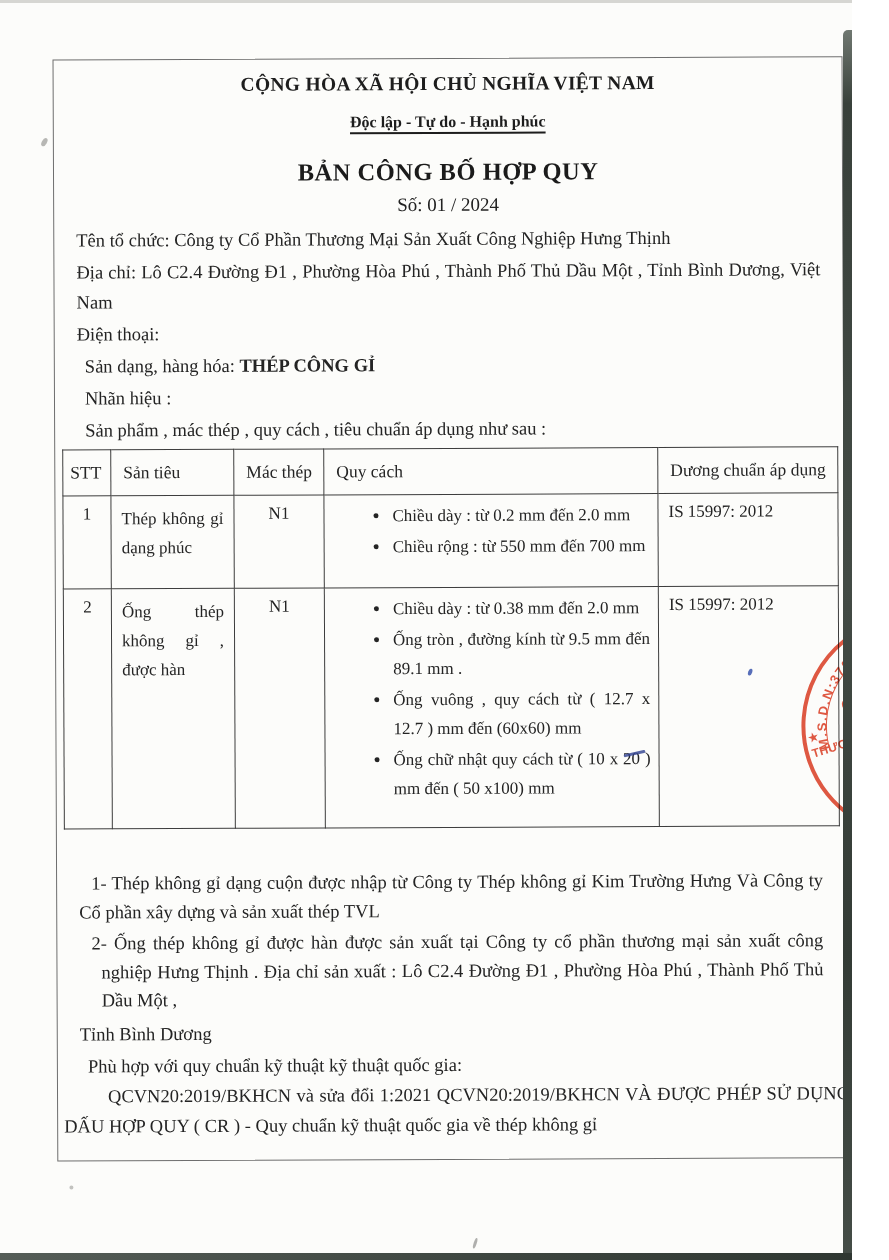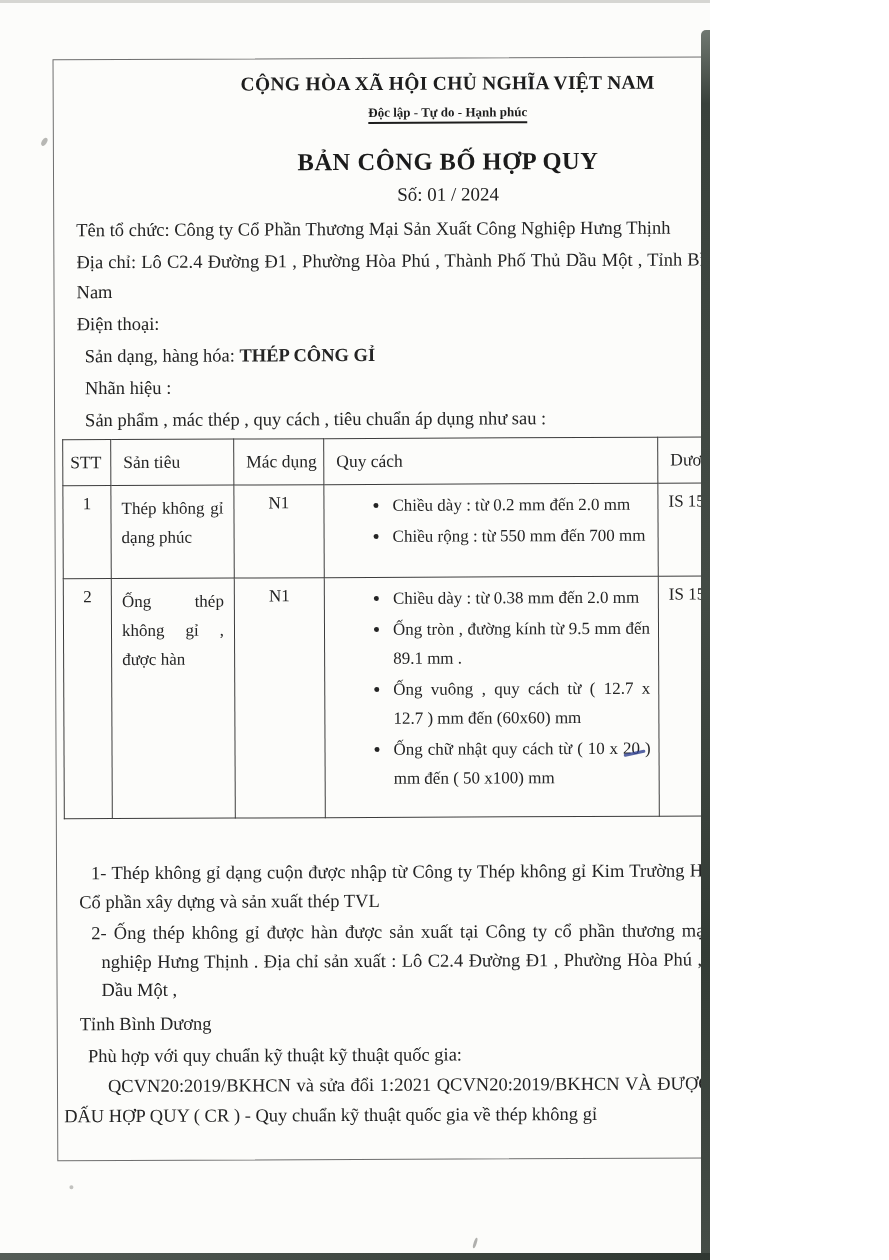--- a/index.html
+++ b/index.html
@@ -1,36 +1,36 @@
 <!DOCTYPE html>
 <html><head>
 <meta charset="utf-8">
 <style>
   html,body{margin:0;padding:0;}
   body{background:#ffffff;}
   .page{
     position:relative;
-    width:710px;height:1260px;
+    width:852px;height:1260px;
     background:#fcfcfa;
     overflow:hidden;
     font-family:"Liberation Serif","DejaVu Serif",serif;
     color:#242424;
   }
   .sheet{position:absolute;inset:0;transform:rotate(-0.25deg);transform-origin:50% 50%;}
   .frame{
     position:absolute;left:55px;top:58px;width:790px;height:1102px;
     border:1.5px solid #6e6e6e;
     box-sizing:border-box;
     padding:0 22px;
   }
   
   .nat-header{margin-top:14px;text-align:center;}
   .nat-line1{font-size:19.5px;font-weight:bold;letter-spacing:.3px;color:#1d1d1d;}
   .nat-line2{
-    margin-top:10px;font-size:13px;font-weight:bold;color:#1d1d1d;
+    margin-top:18px;font-size:16px;font-weight:bold;color:#1d1d1d;
     text-decoration:underline;text-underline-offset:5px;text-decoration-thickness:1.5px;
     display:inline-block;
   }
   .doc-title{margin-top:27px;text-align:center;font-size:24.5px;font-weight:bold;letter-spacing:.5px;color:#1b1b1b;}
   .doc-number{margin-top:8px;text-align:center;font-size:19px;color:#222;}
   
   .info{margin-top:8px;font-size:18.5px;line-height:30px;}
   .info p{margin:2px 0;text-align:justify;}
   .indented{text-indent:8px;}
   .product-value{font-weight:bold;}
@@ -126,21 +126,21 @@
             <col class="c1">
             <col class="c2">
             <col class="c3">
             <col class="c4">
             <col class="c5">
           </colgroup>
         <thead>
           <tr>
             <th class="center">STT</th>
             <th>Sản tiêu</th>
-            <th>Mác dụng</th>
+            <th>Mác thép</th>
             <th>Quy cách</th>
             <th>Dương chuẩn áp dụng</th>
           </tr>
         </thead>
         <tbody>
           <tr class="r1">
             <td class="stt">1</td>
             <td class="sp">Thép không gỉ dạng phúc</td>
             <td class="mt">N1</td>
             <td class="qc">

